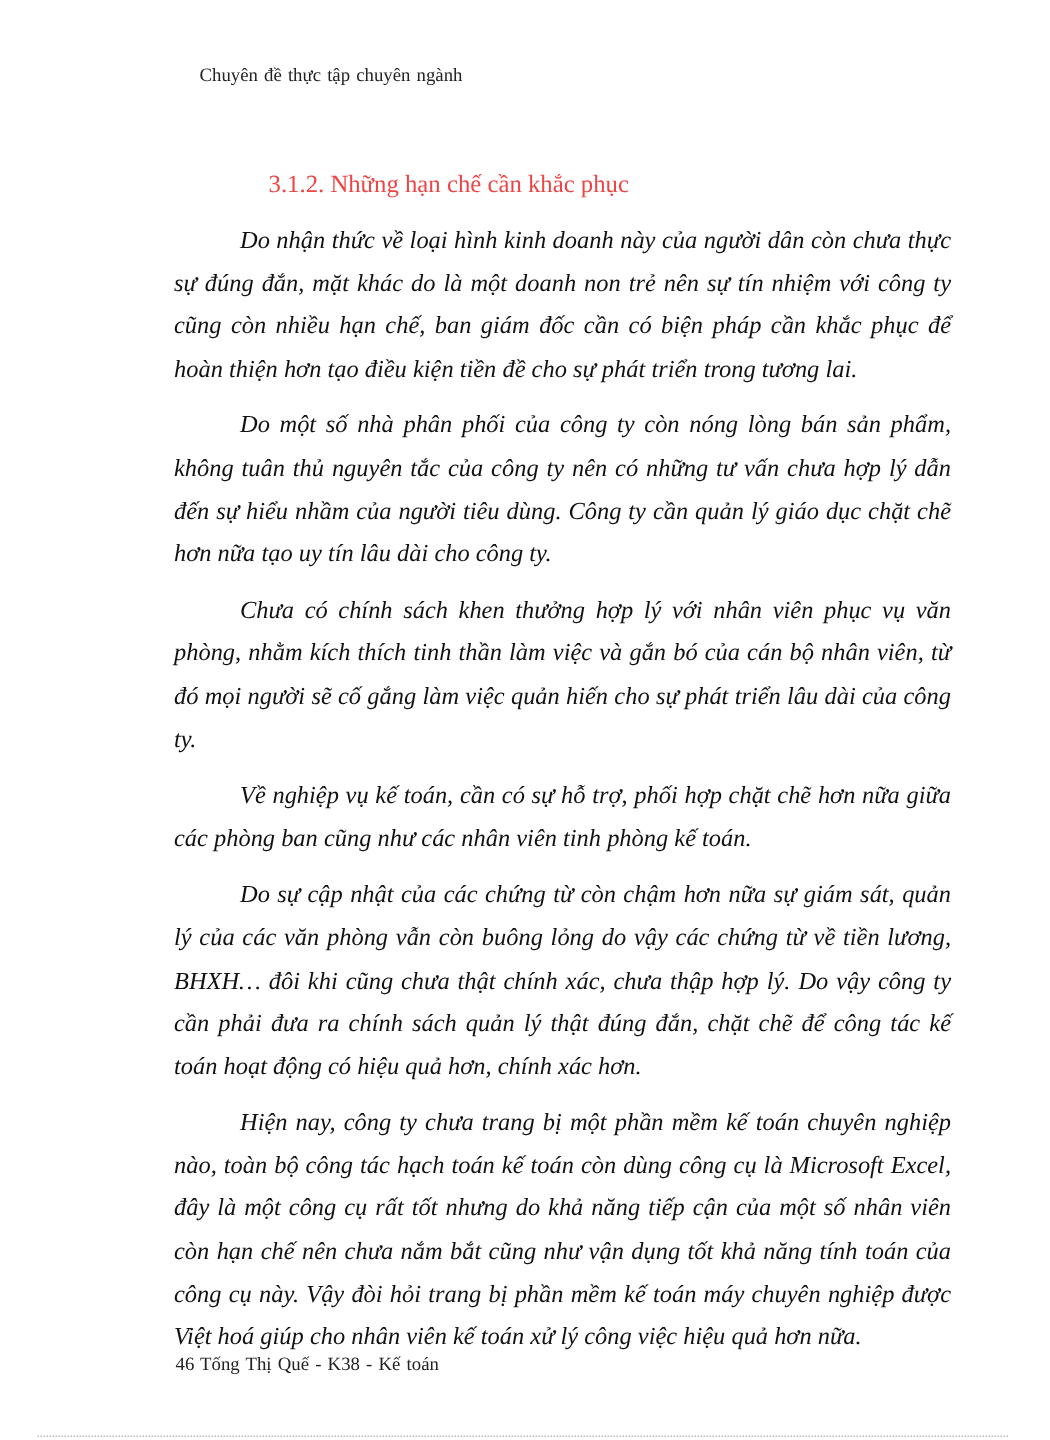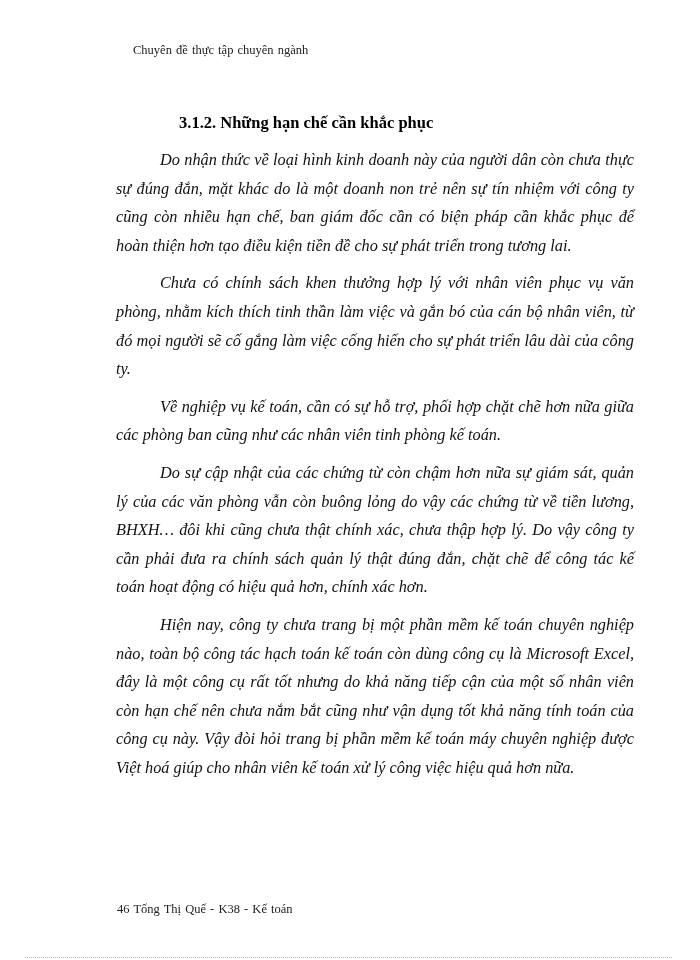--- a/index.html
+++ b/index.html
@@ -23,23 +23,23 @@
       color: #222;
       letter-spacing: 0;
       word-spacing: 1px;
       margin-left: 16px;
     }
     .section-heading {
       position: absolute;
       left: 179px;
       top: 113px;
       font-size: 16.5px;
-      color: #000000;
+      color: #ef4444;
       margin: 0;
-      font-weight: bold;
+      font-weight: normal;
     }
     .body-text {
       position: absolute;
       left: 116px;
       top: 146px;
       width: 518px;
       font-size: 16.3px;
       line-height: 28.6px;
       text-align: justify;
       font-style: italic;
@@ -70,21 +70,22 @@
 <body>
 
 <div class="page-header">
   <span>Chuyên  đề thực tập chuyên  ngành</span>
 </div>
 
 <h3 class="section-heading">3.1.2. Những hạn chế cần khắc phục</h3>
 
 <div class="body-text">
   <p>Do nhận thức về loại hình kinh doanh này của người dân còn chưa thực sự đúng đắn, mặt khác do là một doanh non trẻ nên sự tín nhiệm với công ty cũng còn nhiều hạn chế, ban giám đốc cần có biện pháp cần khắc phục để hoàn thiện hơn tạo điều kiện tiền đề cho sự phát triển trong tương lai.</p>
-  <p>Chưa có chính sách khen thưởng hợp lý với nhân viên phục vụ văn phòng, nhằm kích thích tinh thần làm việc và gắn bó của cán bộ nhân viên, từ đó mọi người sẽ cố gắng làm việc cống hiến cho sự phát triển lâu dài của công ty.</p>
+  <p>Do một số nhà phân phối của công ty còn nóng lòng bán sản phẩm, không tuân thủ nguyên tắc của công ty nên có những tư vấn chưa hợp lý dẫn đến sự hiểu nhầm của người tiêu dùng. Công ty cần quản lý giáo dục chặt chẽ hơn nữa tạo uy tín lâu dài cho công ty.</p>
+  <p>Chưa có chính sách khen thưởng hợp lý với nhân viên phục vụ văn phòng, nhằm kích thích tinh thần làm việc và gắn bó của cán bộ nhân viên, từ đó mọi người sẽ cố gắng làm việc quản hiến cho sự phát triển lâu dài của công ty.</p>
   <p>Về nghiệp vụ kế toán, cần có sự hỗ trợ, phối hợp chặt chẽ hơn nữa giữa các phòng ban cũng như các nhân viên tinh phòng kế toán.</p>
   <p>Do sự cập nhật của các chứng từ còn chậm hơn nữa sự giám sát, quản lý của các văn phòng vẫn còn buông lỏng do vậy các chứng từ về tiền lương, BHXH…  đôi khi cũng chưa thật chính xác, chưa thập hợp lý. Do vậy công ty cần phải đưa ra chính sách quản lý thật đúng đắn, chặt chẽ để công tác kế toán hoạt động có hiệu quả hơn, chính xác hơn.</p>
   <p>Hiện nay, công ty chưa trang bị một phần mềm kế toán chuyên nghiệp nào, toàn bộ công tác hạch toán kế toán còn dùng công cụ là Microsoft Excel, đây là một công cụ rất tốt nhưng do khả năng tiếp cận của một số nhân viên còn hạn chế nên chưa nắm bắt cũng như vận dụng tốt khả năng tính toán của công cụ này. Vậy đòi hỏi trang bị phần mềm kế toán máy chuyên nghiệp được Việt hoá giúp cho nhân viên kế toán xử lý công việc hiệu quả hơn nữa.</p>
 </div>
 
 <div class="page-footer">
   <span>46</span>
   <span>Tống Thị Quế - K38 - Kế toán</span>
 </div>
 

